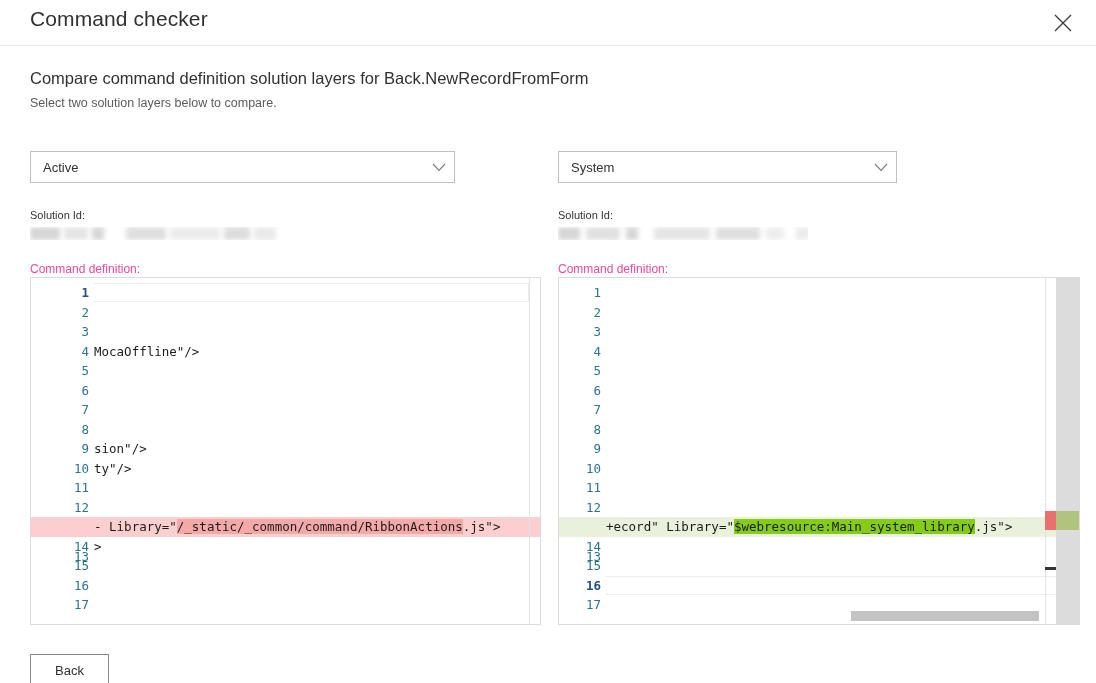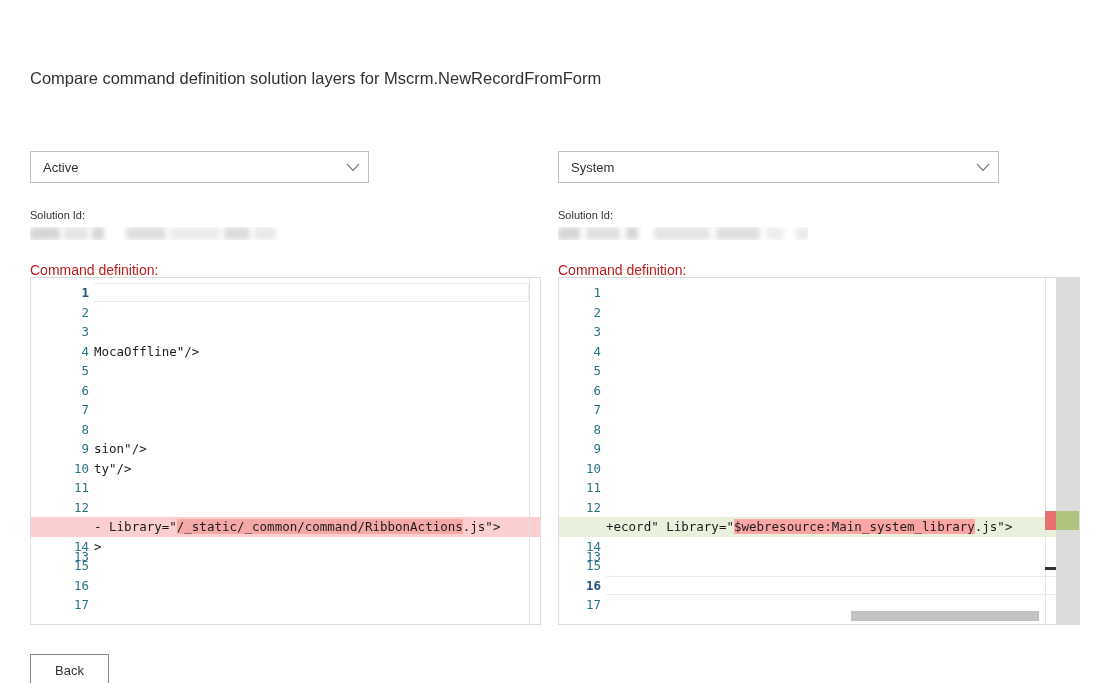--- a/index.html
+++ b/index.html
@@ -64,22 +64,22 @@
   
   .dd {
     position: absolute;
     height: 32px;
     border: 1px solid #bfbfbf;
     background: #fff;
     display: flex;
     align-items: center;
     cursor: pointer;
   }
-  .dd.left  { left: 30px;  top: 151px; width: 339px; }
-  .dd.right { left: 558px; top: 151px; width: 441px; }
+  .dd.left  { left: 30px;  top: 151px; width: 425px; }
+  .dd.right { left: 558px; top: 151px; width: 339px; }
   .dd-value {
     flex: 1;
     padding-left: 12px;
     font-size: 13px;
     color: #323130;
     white-space: nowrap;
     overflow: hidden;
   }
   .dd-caret {
     width: 30px;
@@ -109,22 +109,22 @@
     height: 13px;
     display: block;
     background: #d4d4d4;
     filter: blur(2.6px);
     opacity: 0.95;
   }
 
   
   .cd-label {
     position: absolute;
-    font-size: 14px;
-    color: #b91c1c;
+    font-size: 12px;
+    color: #ec4899;
   }
   .cd-label.left  { left: 30px;  top: 262px; }
   .cd-label.right { left: 558px; top: 262px; }
 
   
   .editor {
     position: absolute;
     top: 277px;
     height: 348px;
     border: 1px solid #dcdcdc;
@@ -179,21 +179,21 @@
     background: #fff;
   }
   .editor.right .ln-row.current .cl-box { left: 47px; }
   .ln-row.current .ln-no { color: #24507a; font-weight: bold; }
 
   
   .ln-row.del { background: #fbcfcf; }
   .ln-row.ins { background: #e9f0db; }
   .ln-row.del .ln-no, .ln-row.ins .ln-no { color: #2b7489; margin-top: 30px; }
   .hl-del { background: #f4a8a8; }
-  .hl-ins { background: #fca5a5; }
+  .hl-ins { background: #84cc16; }
 
   
   .vsb-track {
     position: absolute;
     top: 0; bottom: 0;
     width: 11px;
     background: transparent;
     border-left: 1px solid #e3e3e3;
   }
   .editor.left  .vsb-track { right: 0; }
@@ -249,22 +249,33 @@
     font-family: "Liberation Sans", sans-serif;
     cursor: pointer;
     display: flex; align-items: center; justify-content: center; margin-top: 8px;
   }
 </style>
 </head>
 <body>
 
 <div class="panel-root">
 
-
-  <div class="intro-title">Compare command definition solution layers for Mscrm.NewRecordFromForm</div>
+  <div class="dlg-header">
+    <div class="dlg-title">Command checker</div>
+    <button class="close-btn">
+      <span>
+        <svg width="20" height="20" viewBox="0 0 20 20">
+          <path d="M2 2 L18 18 M18 2 L2 18" stroke="#3b3a39" stroke-width="1.3" fill="none"></path>
+        </svg>
+      </span>
+    </button>
+  </div>
+
+  <div class="intro-title">Compare command definition solution layers for Back.NewRecordFromForm</div>
+  <div class="intro-sub">Select two solution layers below to compare.</div>
 
   <div class="dd left">
     <div class="dd-value">Active</div>
     <div class="dd-caret">
       <svg width="14" height="9" viewBox="0 0 14 9">
           <path d="M1 1 L7 7.4 L13 1" stroke="#7a7a7a" stroke-width="1.1" fill="none"></path>
         </svg>
     </div>
   </div>
 

